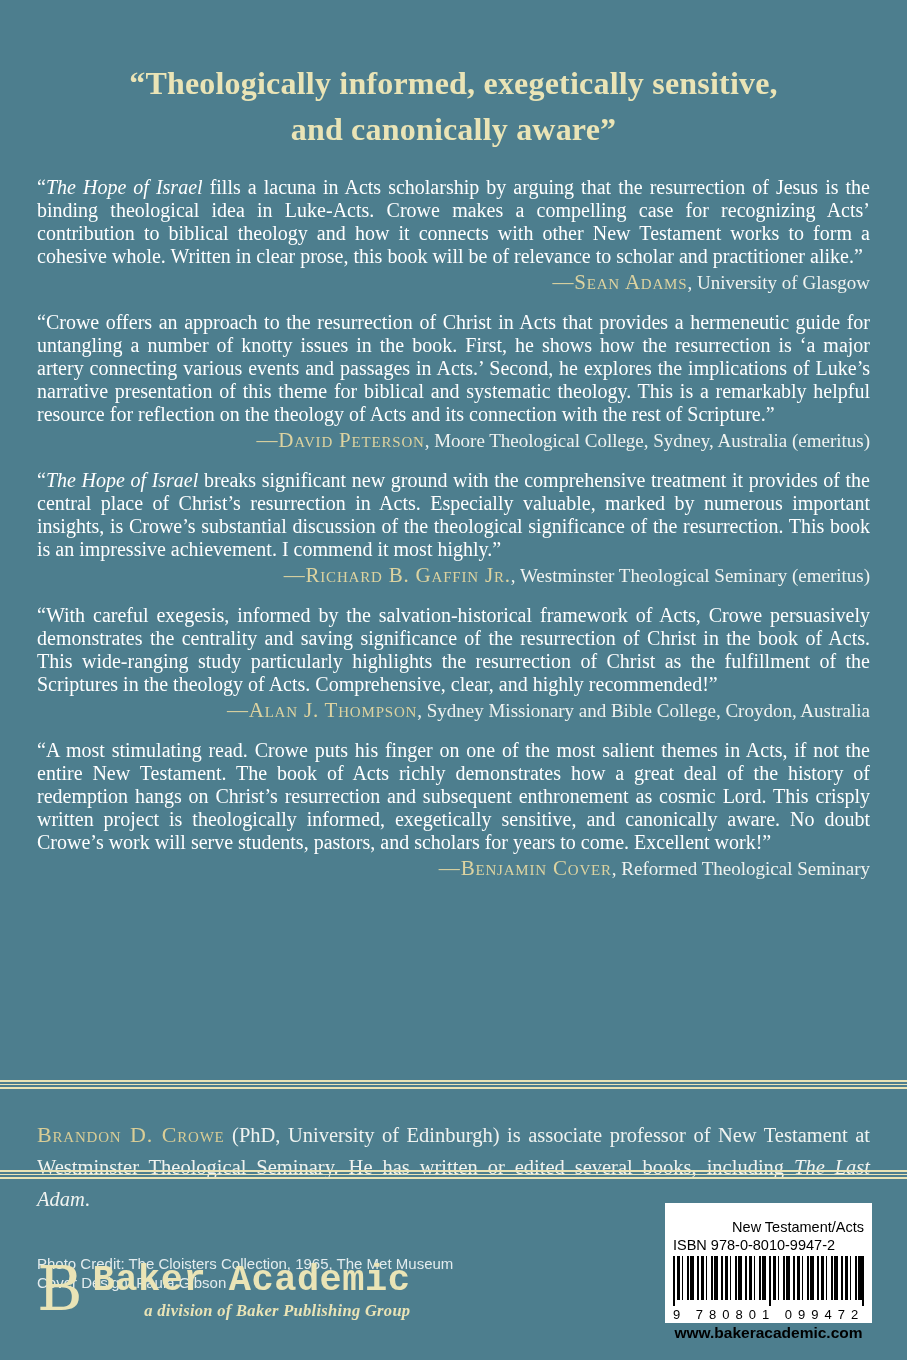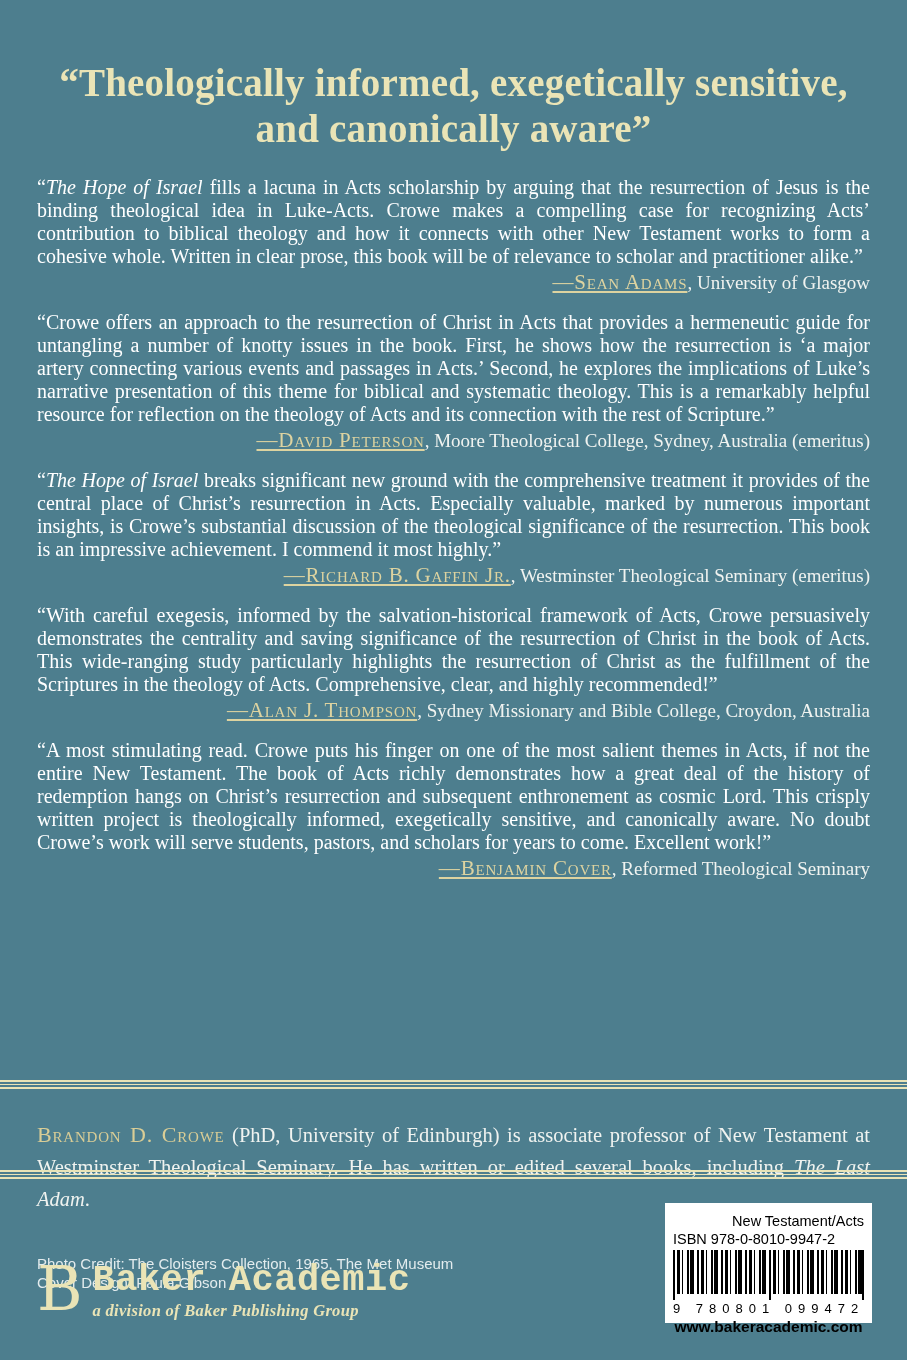--- a/index.html
+++ b/index.html
@@ -9,21 +9,21 @@
     background:#4d7e8e;
     overflow:hidden;
     font-family:"Liberation Serif", serif;
   }
   
   .headline{
     padding-top:60px;
     text-align:center;
     color:#eae4b6;
     font-weight:bold;
-    font-size:39px;
+    font-size:32px;
     line-height:46px;
     letter-spacing:0.2px;
   }
   
   .quotes{
     padding:24px 37px 0 37px;
   }
   .quote-block{margin-bottom:15px;}
   .quote{
     margin:0;
@@ -38,21 +38,20 @@
     text-align:right;
     color:#f0f3f0;
     font-size:19px;
     line-height:27px;
   }
   .attr-name{
     font-variant:small-caps;
     color:#ddd3a0;
     font-size:21px;
     letter-spacing:0.8px;
-    text-decoration:underline;
   }
   
   .rule{
     position:absolute;left:0;right:0;height:9px;
     background:linear-gradient(
       #eae4b6 0 2px,
       rgba(0,0,0,0) 2px 4px,
       #eae4b6 4px 5px,
       rgba(0,0,0,0) 5px 7px,
       #eae4b6 7px 9px);
@@ -102,29 +101,30 @@
     letter-spacing:0.5px;
     margin-top:2px;
   }
   .logo-tagline{
     font-family:"Liberation Serif", serif;
     font-style:italic;
     font-weight:bold;
     font-size:16.5px;
     margin-top:1px;
     letter-spacing:0.3px;
+    text-align:right;
   }
   
   .barcode-box{
     position:absolute;left:665px;top:1203px;
     width:207px;height:120px;
     background:#ffffff;
     font-family:"Liberation Sans", sans-serif;
     color:#000;
-    padding:10px 8px;
+    padding:16px 8px;
     box-sizing:border-box;
   }
   .bc-category{text-align:right;font-size:14.5px;line-height:17px;}
   .bc-isbn{text-align:left;font-size:14.5px;line-height:17px;margin-top:1px;}
   .bc-bars{
     position:relative;
     height:44px;margin-top:2px;
     background:repeating-linear-gradient(90deg,
       #000 0 2px,#fff 2px 4px,
       #000 4px 7px,#fff 7px 9px,

